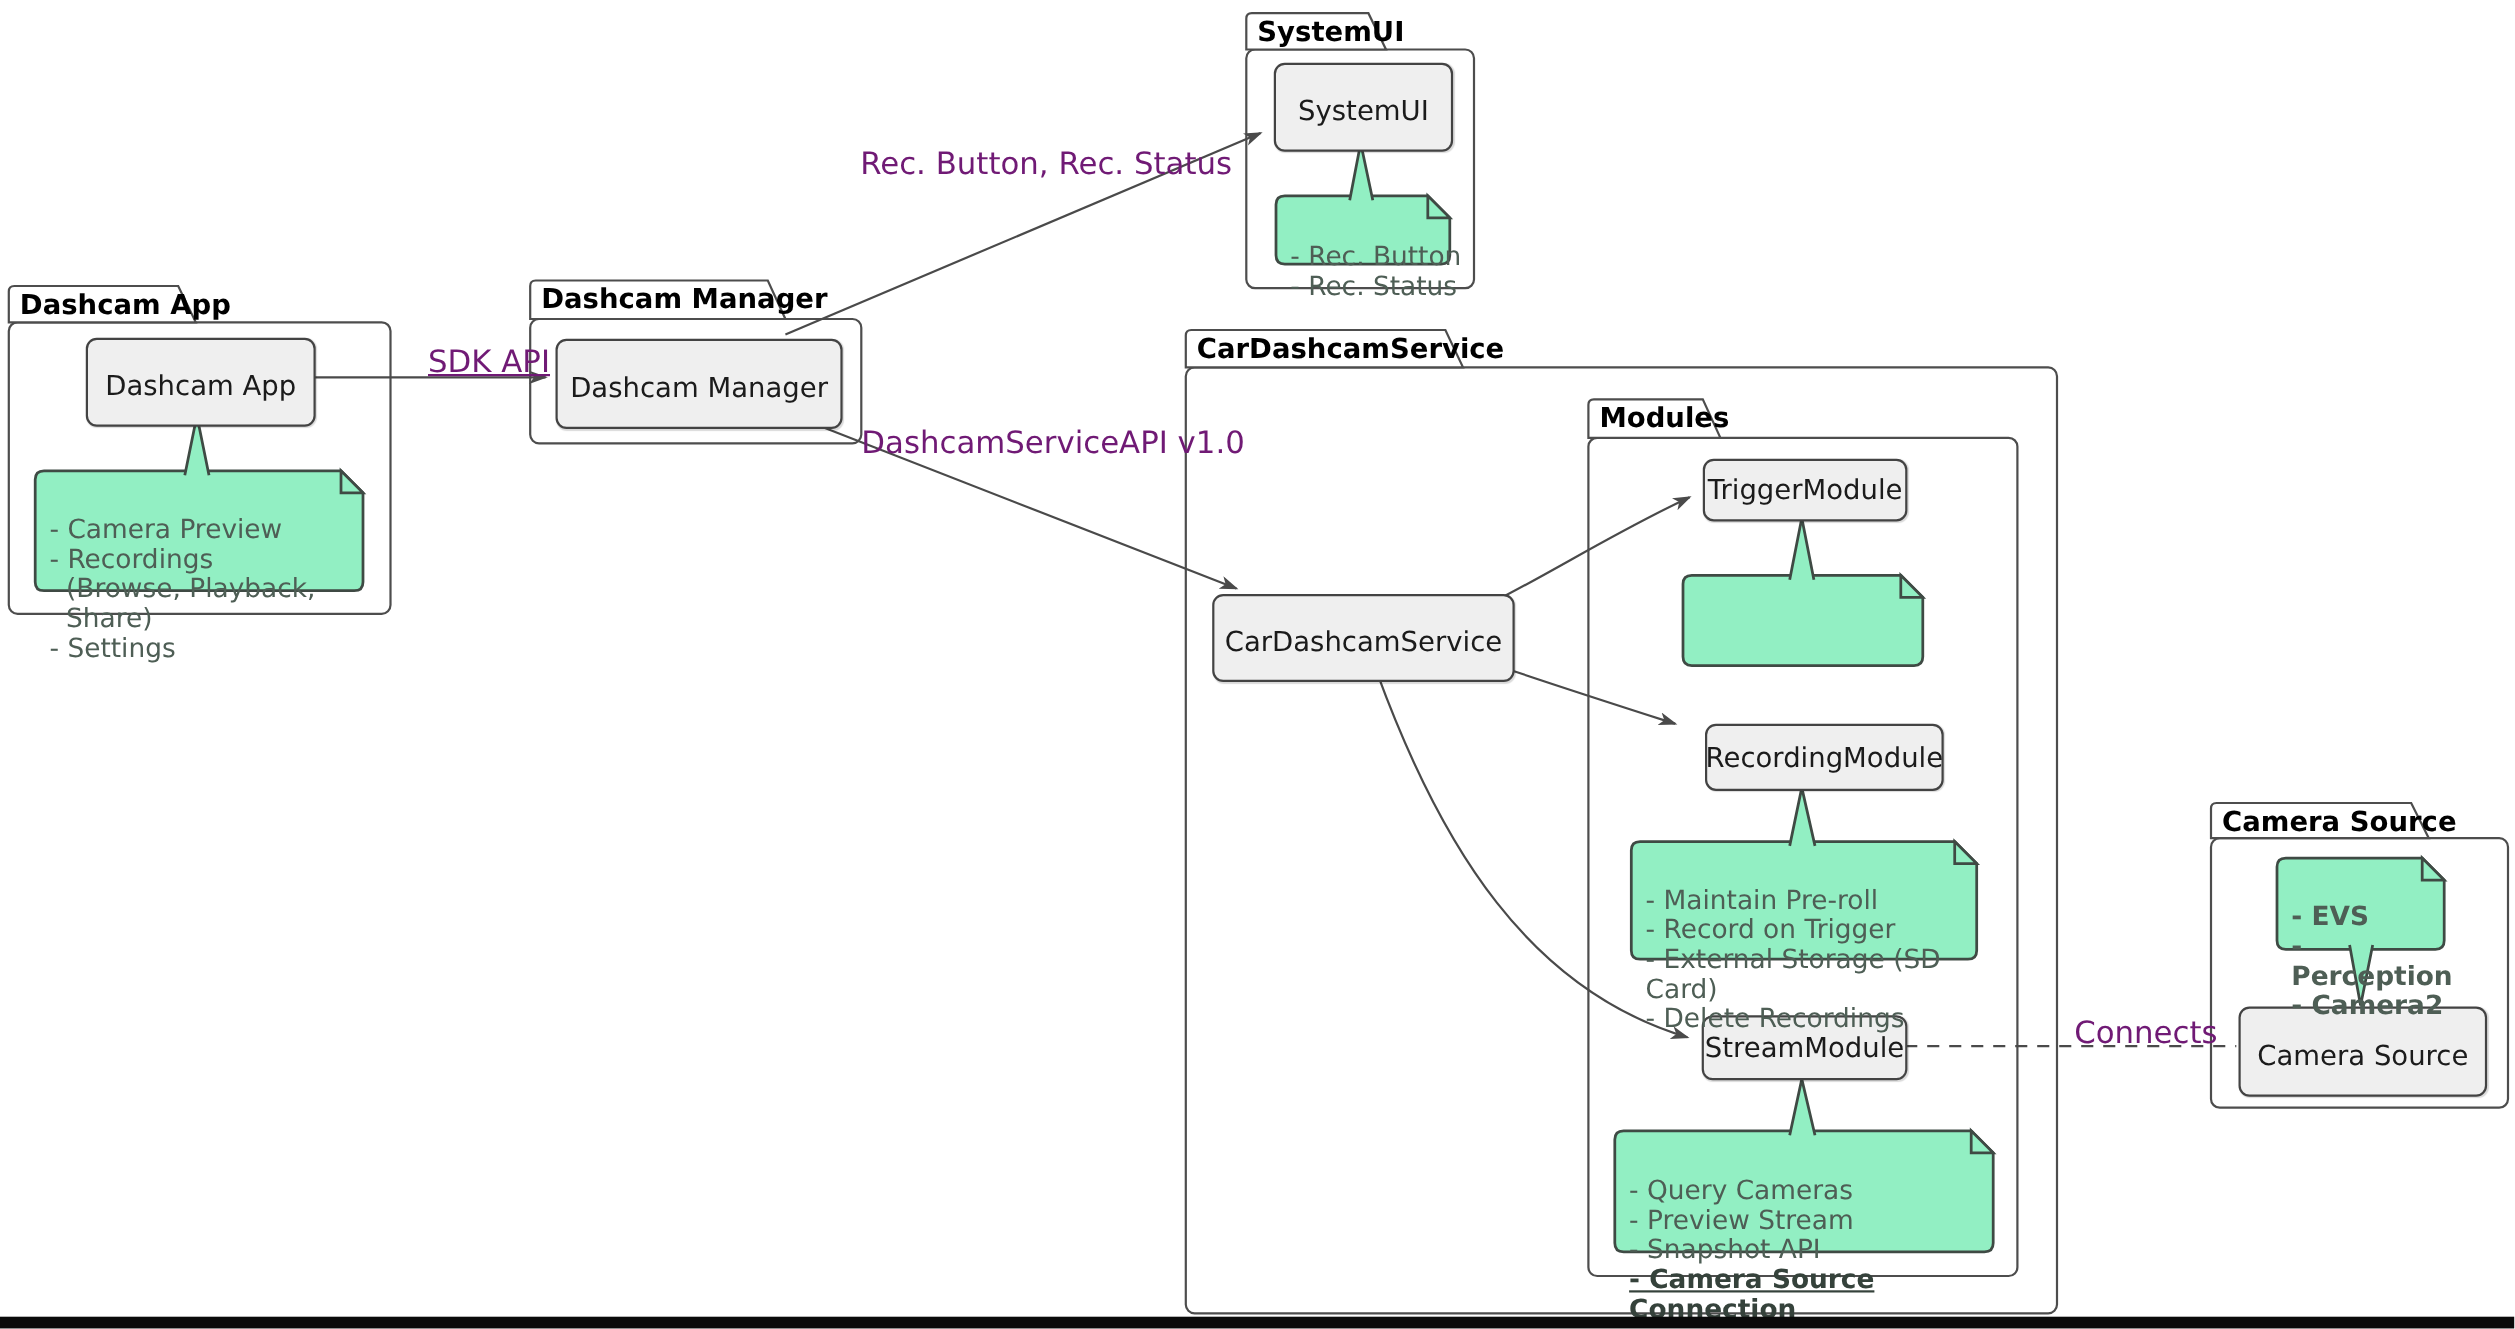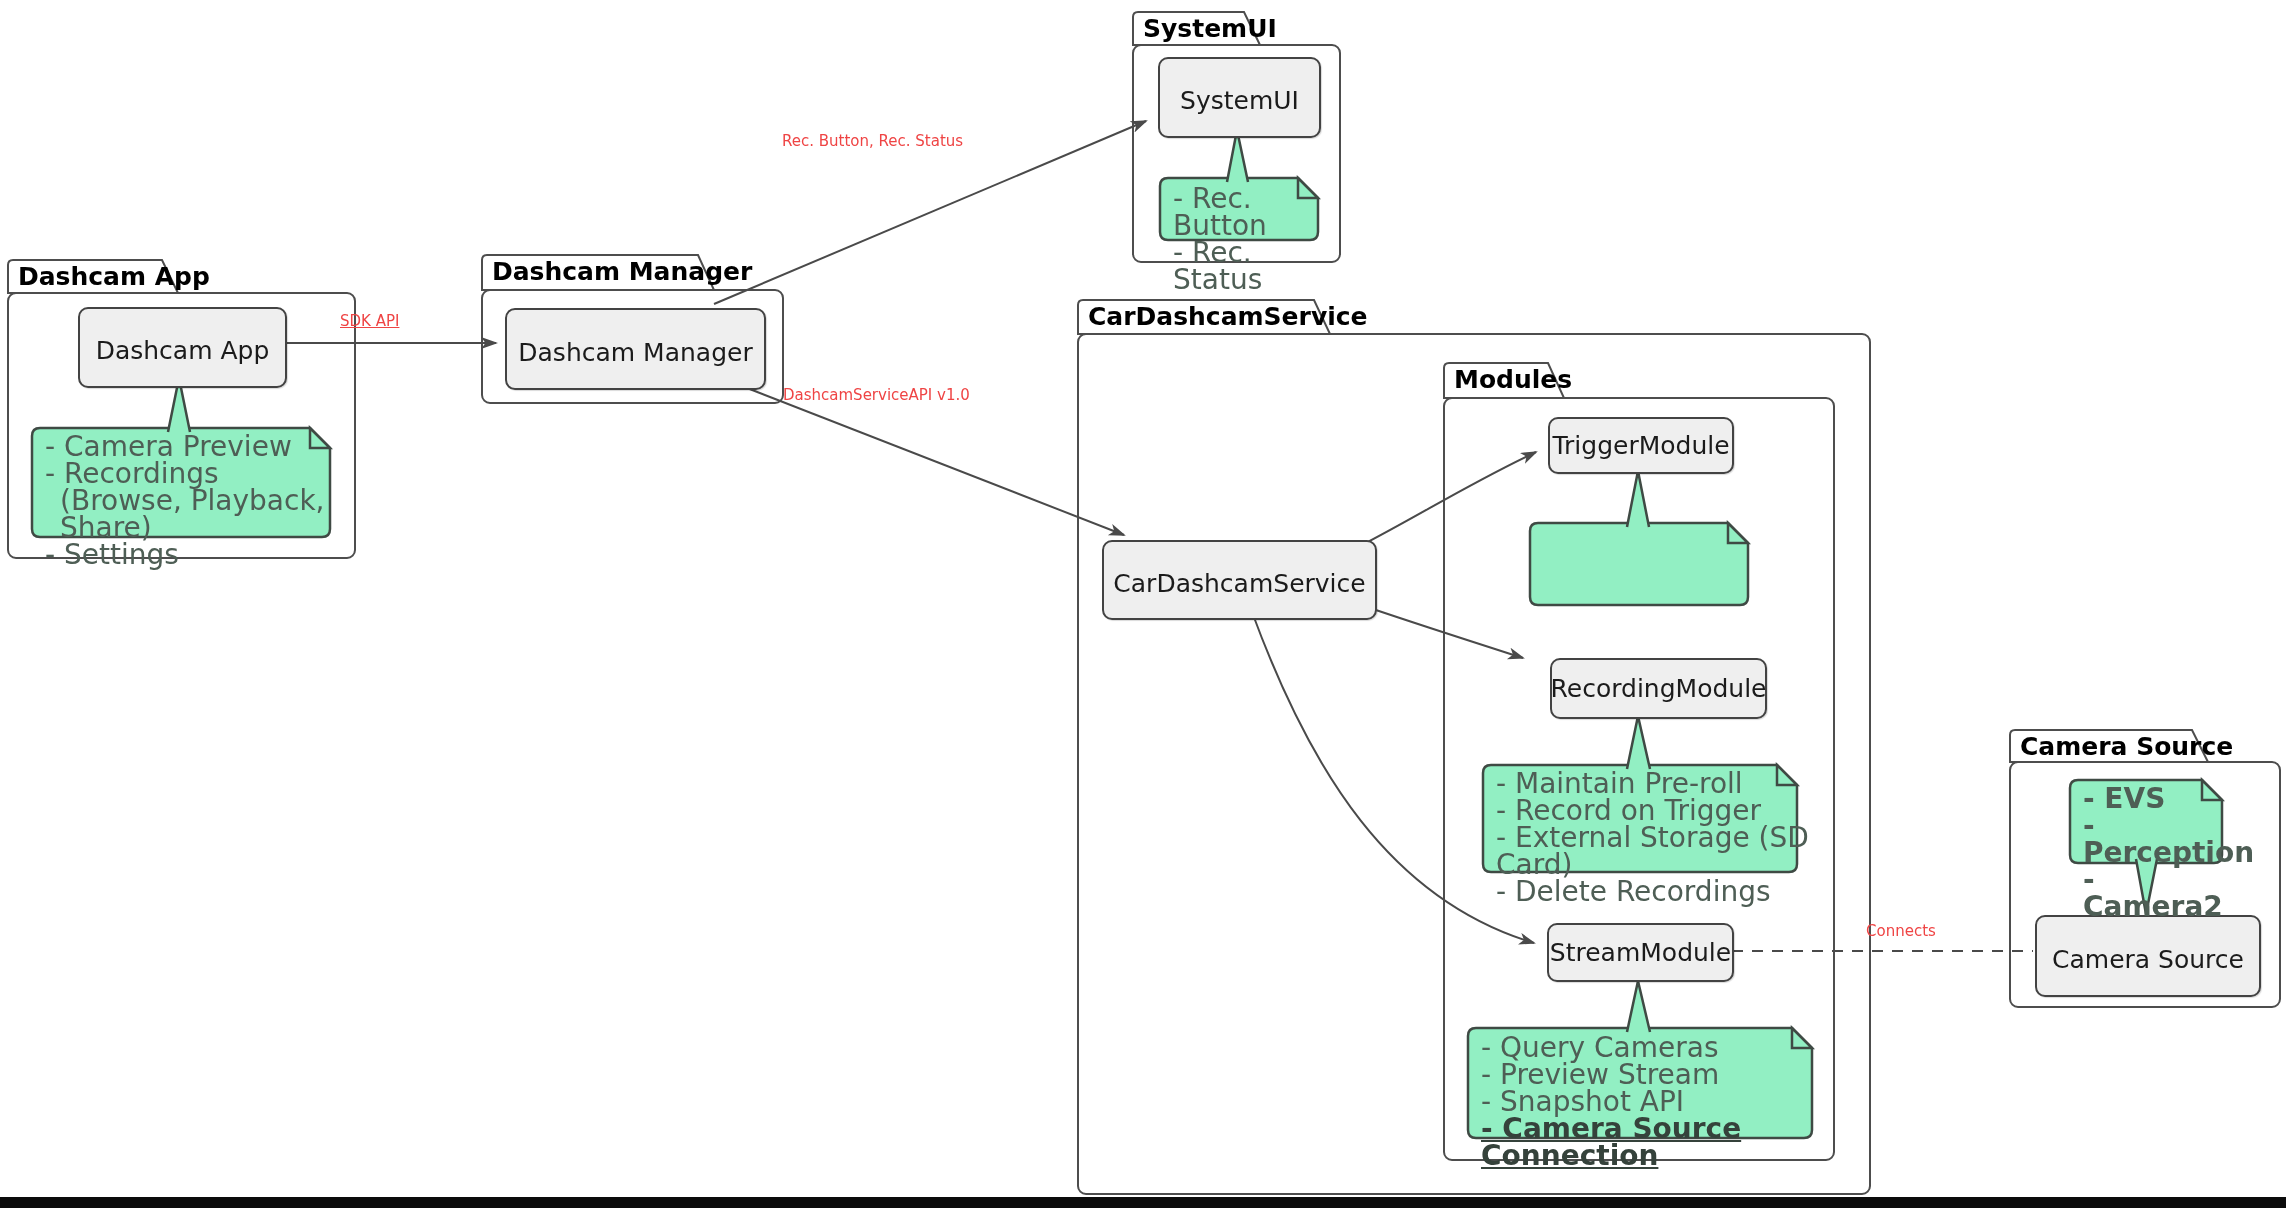--- a/index.html
+++ b/index.html
@@ -7,25 +7,25 @@
           font-family:"DejaVu Sans","Liberation Sans",sans-serif;}
   svg.layer{position:absolute;left:0;top:0;width:2286px;height:1208px;}
 
   .pkg-title{position:absolute;font-size:25px;font-weight:bold;color:#000;line-height:33px;white-space:nowrap;}
 
   .component{position:absolute;background:#EFEFEF;border:2.5px solid #434343;border-radius:10px;
              display:flex;align-items:center;justify-content:center;
              font-size:25px;color:#1b1b1b;box-shadow:1px 1px 1px rgba(0,0,0,0.15);}
   .component.has-icon{padding-top:6px;}
 
-  .note-text{position:absolute;font-size:28px;line-height:27px;color:#4E5E55;padding:3px 0 0 13px;}
+  .note-text{position:absolute;font-size:24px;line-height:27px;color:#4E5E55;padding:3px 0 0 13px;margin-top:35px;}
   .note-text .indent{padding-left:15px;}
   .note-text .bold{font-weight:bold;color:#35423B;text-decoration:underline;}
 
-  .edge-label{position:absolute;font-size:15px;color:#ef4444;text-align:left;white-space:nowrap;}
+  .edge-label{position:absolute;font-size:28px;color:#701a75;text-align:right;white-space:nowrap;}
 
   .bottom-bar{position:absolute;left:0;top:1197px;width:2286px;height:11px;background:#0b0b0b;}
 </style>
 </head>
 <body>
 
 <div class="canvas">
 
   <svg class="layer" viewBox="0 0 2286 1208">
     <defs>

